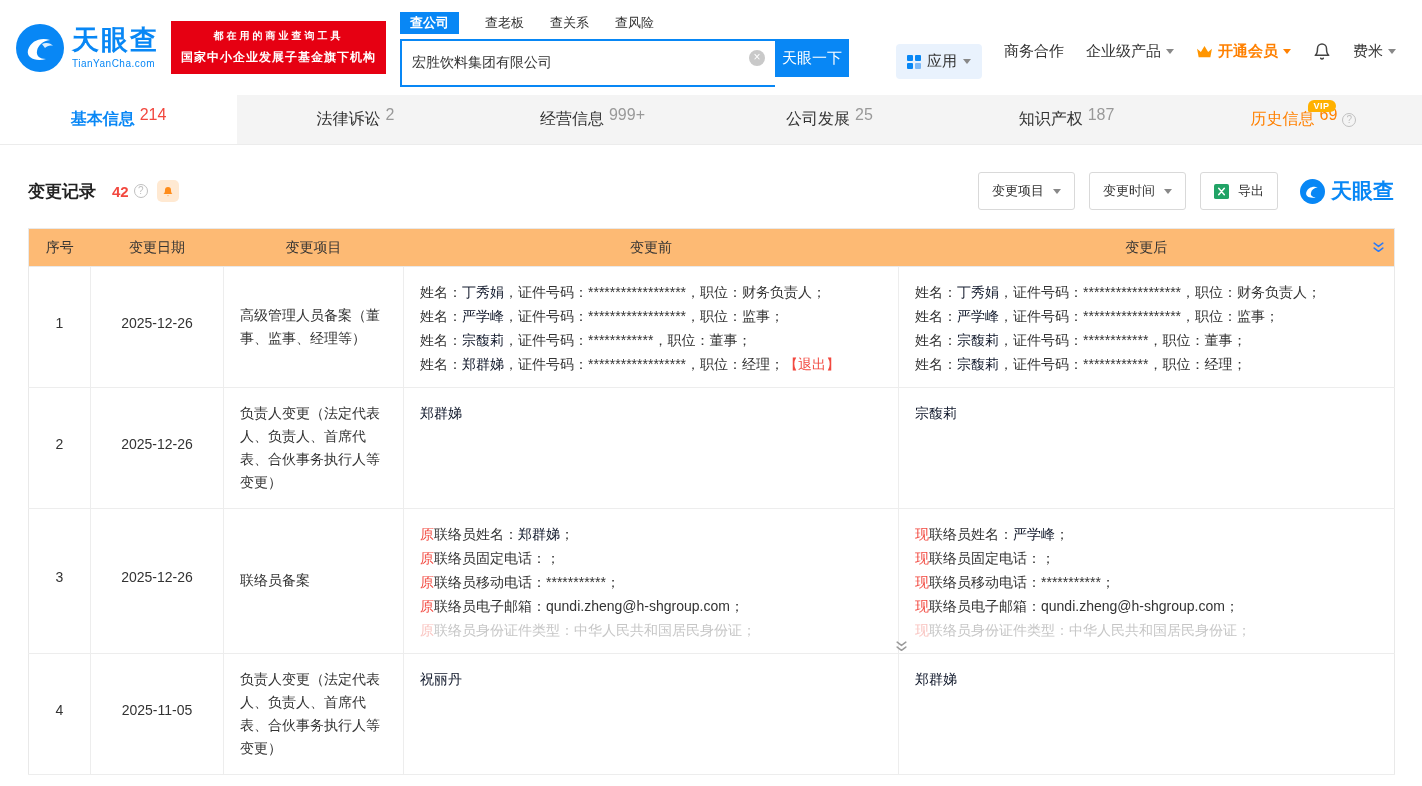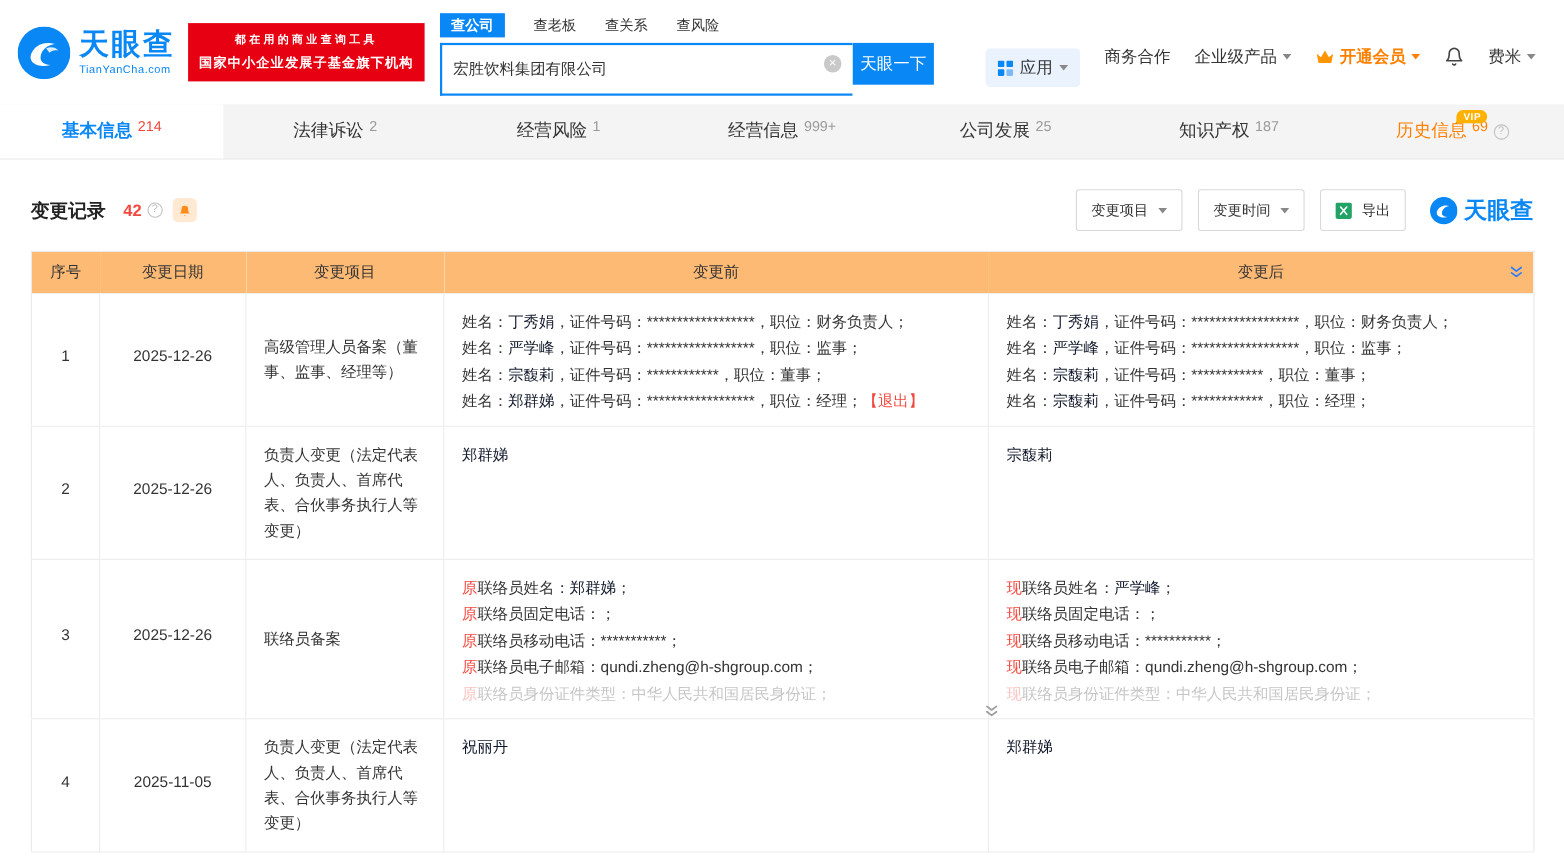--- a/index.html
+++ b/index.html
@@ -33,21 +33,21 @@
   .top-link { display:flex; align-items:center; gap:5px; cursor:pointer; }
   .vip-link { color:#ff8000; font-weight:bold; }
   .caret { width:0; height:0; border-left:4px solid transparent; border-right:4px solid transparent; border-top:5px solid #888; display:inline-block; }
   .caret.orange { border-top-color:#ff8000; }
   .bell-btn { display:flex; align-items:center; cursor:pointer; }
 
   
   .nav-tabs { display:flex; height:50px; background:#f4f4f4; border-bottom:1px solid #ececec; }
   .nav-tab { flex:1; display:flex; align-items:center; justify-content:center; font-size:16px; color:#333; position:relative; cursor:pointer; }
   .nav-tab.active { background:#fff; color:#0887f5; font-weight:bold; }
-  .nav-tab-count { font-size:13px; color:#999; margin-left:5px; transform:translateY(-5px); font-weight:normal; }
+  .nav-tab-count { font-size:16px; color:#999; margin-left:5px; transform:translateY(-5px); font-weight:normal; }
   .nav-tab.active .nav-tab-count { color:#f2483f; }
   .nav-tab.vip { color:#ff8000; }
   .nav-tab.vip .nav-tab-count { color:#ff8000; }
   .vip-badge { position:absolute; top:5px; left:calc(50% + 4px); background:#ffb100; color:#fff; font-size:9px; font-weight:bold; padding:1px 6px; border-radius:8px 8px 8px 2px; letter-spacing:.5px; }
   .q-icon { display:inline-block; width:14px; height:14px; border:1px solid #c0c0c0; color:#c0c0c0; border-radius:50%; font-size:10px; line-height:12px; text-align:center; margin-left:5px; font-weight:normal; }
   .q-icon::after { content:"?"; }
 
   
   .section-head { display:flex; align-items:center; margin:27px 28px 18px; }
   .section-title { font-size:17px; font-weight:bold; color:#222; }
@@ -160,24 +160,20 @@
 </header>
 
 <nav class="nav-tabs">
     <div class="nav-tab active">
       <span class="nav-tab-label">基本信息</span>
       <span class="nav-tab-count">214</span>
     </div>
     <div class="nav-tab">
       <span class="nav-tab-label">法律诉讼</span>
       <span class="nav-tab-count">2</span>
-    </div>
-    <div class="nav-tab">
-      <span class="nav-tab-label">经营风险</span>
-      <span class="nav-tab-count">1</span>
     </div>
     <div class="nav-tab">
       <span class="nav-tab-label">经营信息</span>
       <span class="nav-tab-count">999+</span>
     </div>
     <div class="nav-tab">
       <span class="nav-tab-label">公司发展</span>
       <span class="nav-tab-count">25</span>
     </div>
     <div class="nav-tab">

